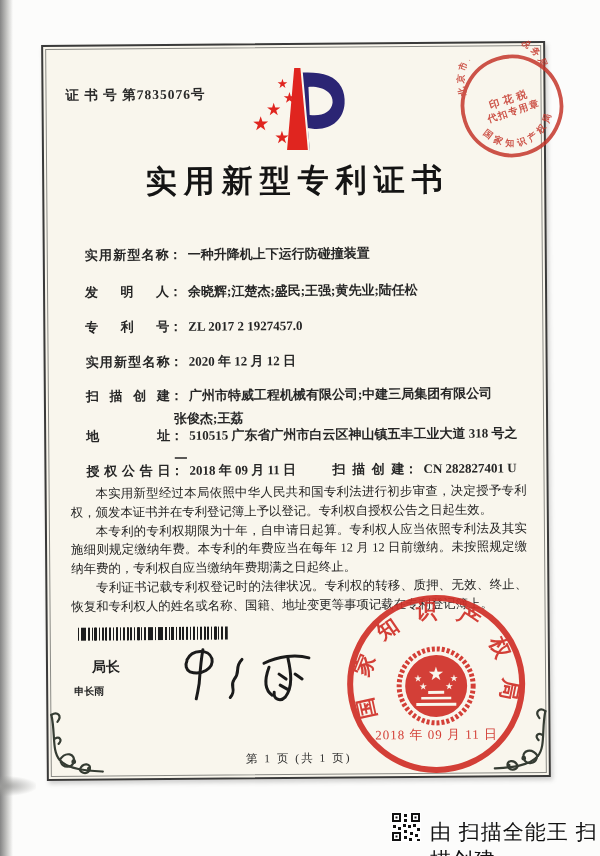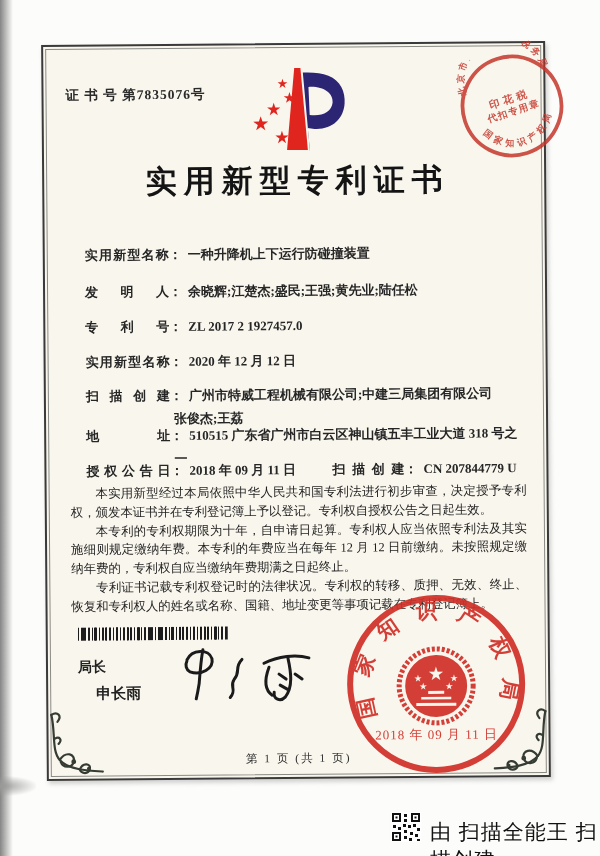--- a/index.html
+++ b/index.html
@@ -32,22 +32,22 @@
   .fline2{margin-left:104px;margin-top:5px;}
   .pair2{position:absolute;left:262px;top:0;white-space:nowrap;}
   .paras{position:absolute;left:24px;width:456px;top:438px;
     font-size:12.4px;line-height:18.8px;text-align:justify;color:#1f1f1f;font-weight:500;}
   .paras p{margin:0;text-indent:2em;}
   .barcode{position:absolute;left:30px;top:581px;width:150px;height:13px;
     background:
      repeating-linear-gradient(90deg,#1c1c1c 0 1.5px,transparent 1.5px 3.5px),
      repeating-linear-gradient(90deg,transparent 0 5px,#1c1c1c 5px 7.5px,transparent 7.5px 11px);
     background-color:#f9f6ed;}
-  .signer-title{position:absolute;left:30px;top:612px;font-size:14px;font-weight:600;}
-  .signer-name{position:absolute;left:48px;top:638px;font-size:15px;font-weight:600;}
+  .signer-title{position:absolute;left:44px;top:612px;font-size:14px;font-weight:600;}
+  .signer-name{position:absolute;left:26px;top:638px;font-size:10px;font-weight:600;}
   .signature{position:absolute;left:128px;top:590px;width:170px;height:74px;}
   .seal{position:absolute;left:293px;top:545px;width:190px;height:190px;opacity:.92;}
   .footer-page{position:absolute;left:0;right:0;top:706px;text-align:center;
     font-size:11.5px;letter-spacing:2px;color:#2d2d2d;}
   .flourish{position:absolute;top:662px;width:66px;height:66px;}
   .flourish.fl-left{left:-2px;}
   .flourish.fl-right{right:-2px;transform:scaleX(-1);}
   
   .taxstamp{position:absolute;left:455px;top:49px;width:114px;height:114px;
     transform:rotate(-18deg);z-index:10;opacity:.85;}
@@ -102,21 +102,21 @@
   </div>
 
   <div class="row" style="top:381px">
     <span class="flabel">地址</span><span class="fcolon">：</span><span class="fval">510515 广东省广州市白云区神山镇五丰工业大道 318 号之</span>
     <div class="fline2">一</div>
   </div>
 
   <div class="row" style="top:416px">
     <span class="flabel">授权公告日</span><span class="fcolon">：</span><span class="fval">2018 年 09 月 11 日</span>
     <span class="pair2">
-      <span class="flabel2">扫描创建</span><span class="fcolon">：</span><span class="fval">CN 207844779 U</span>
+      <span class="flabel2">扫描创建</span><span class="fcolon">：</span><span class="fval">CN 282827401 U</span>
     </span>
   </div>
 
   <div class="paras">
     <p>本实用新型经过本局依照中华人民共和国专利法进行初步审查，决定授予专利权，颁发本证书并在专利登记簿上予以登记。专利权自授权公告之日起生效。</p>
     <p>本专利的专利权期限为十年，自申请日起算。专利权人应当依照专利法及其实施细则规定缴纳年费。本专利的年费应当在每年 12 月 12 日前缴纳。未按照规定缴纳年费的，专利权自应当缴纳年费期满之日起终止。</p>
     <p>专利证书记载专利权登记时的法律状况。专利权的转移、质押、无效、终止、恢复和专利权人的姓名或名称、国籍、地址变更等事项记载在专利登记簿上。</p>
   </div>
 
   <div class="barcode"></div>

